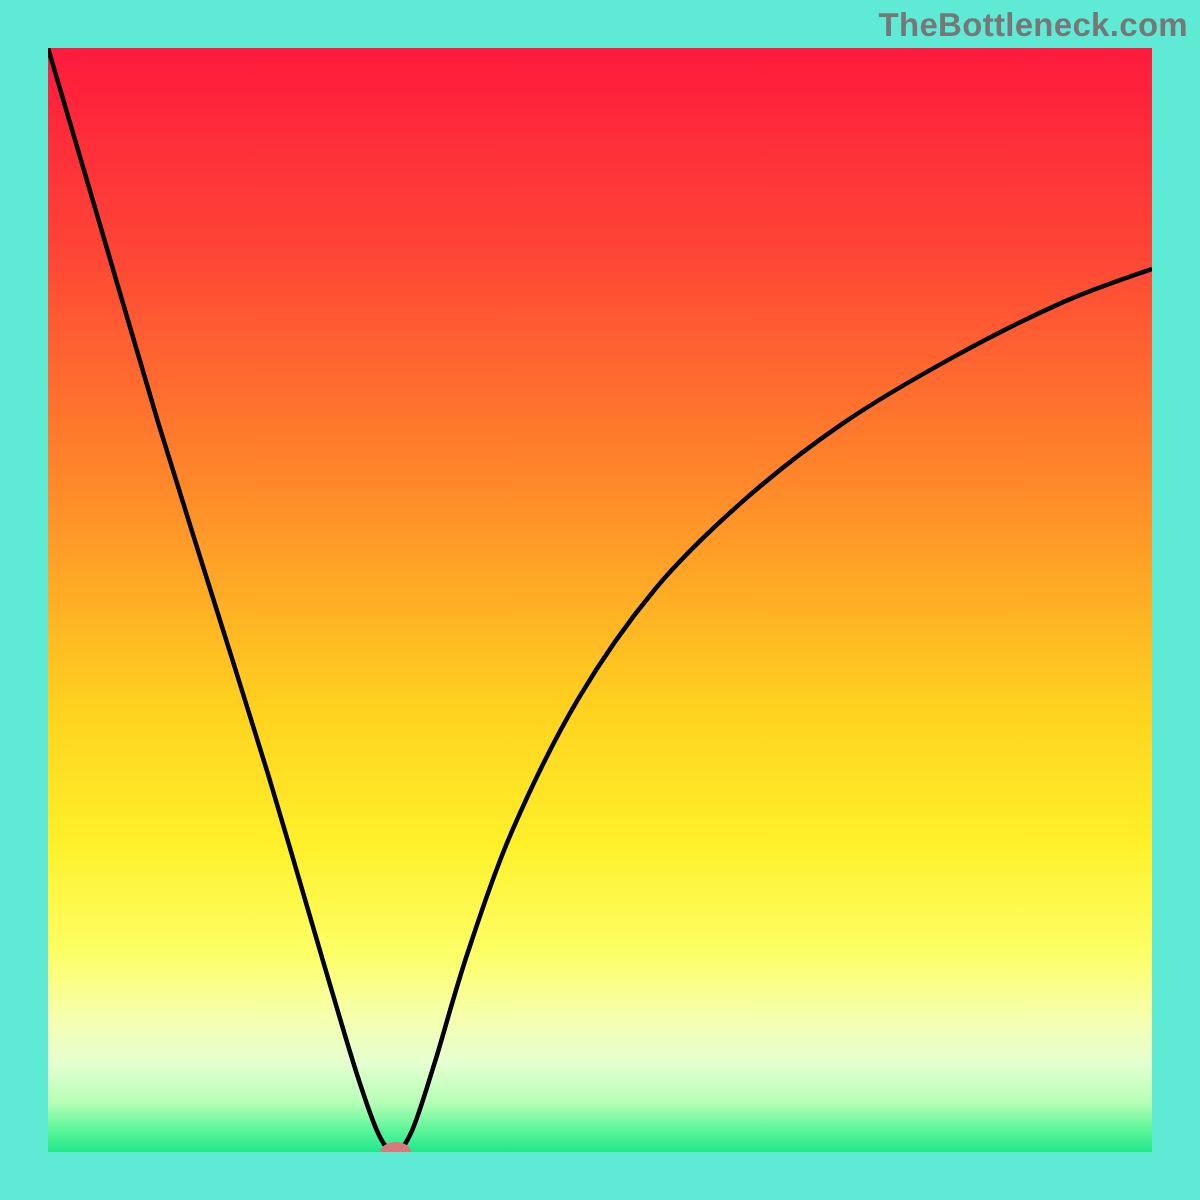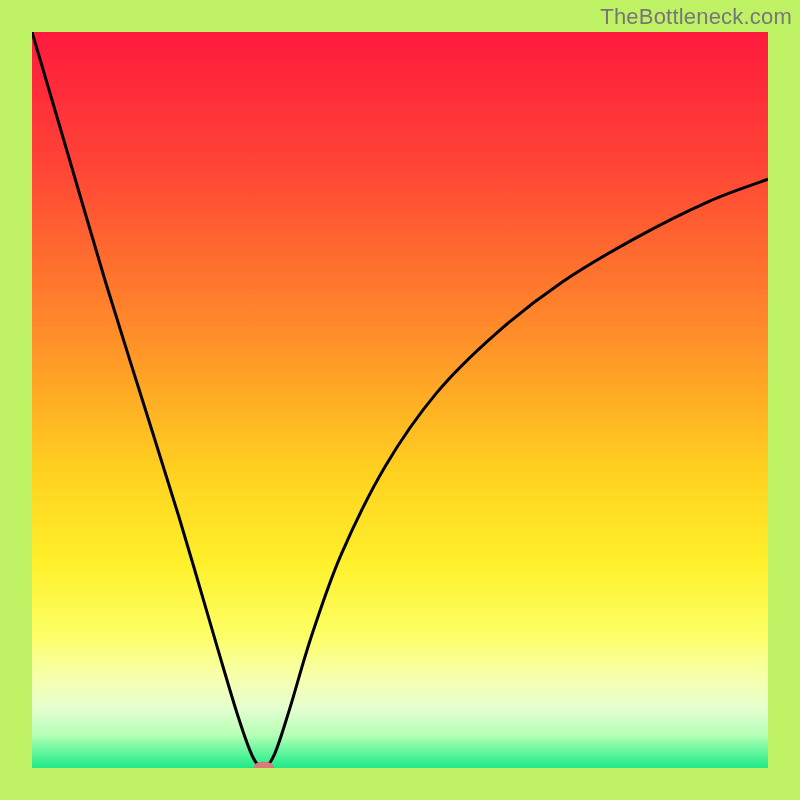--- a/index.html
+++ b/index.html
@@ -10,21 +10,22 @@
     background: #000;
     font-family: Arial, Helvetica, sans-serif;
     overflow: hidden;
   }
   .frame {
     position: absolute;
     left: 0;
     top: 0;
     width: 800px;
     height: 800px;
-    background: #bef264;
+    background: #5eead4;
+    font-weight: bold;
   }
   .plot {
     position: absolute;
     
     left: 32px;
     top: 32px;
     width: 736px;
     height: 736px;
     overflow: hidden;
   }

